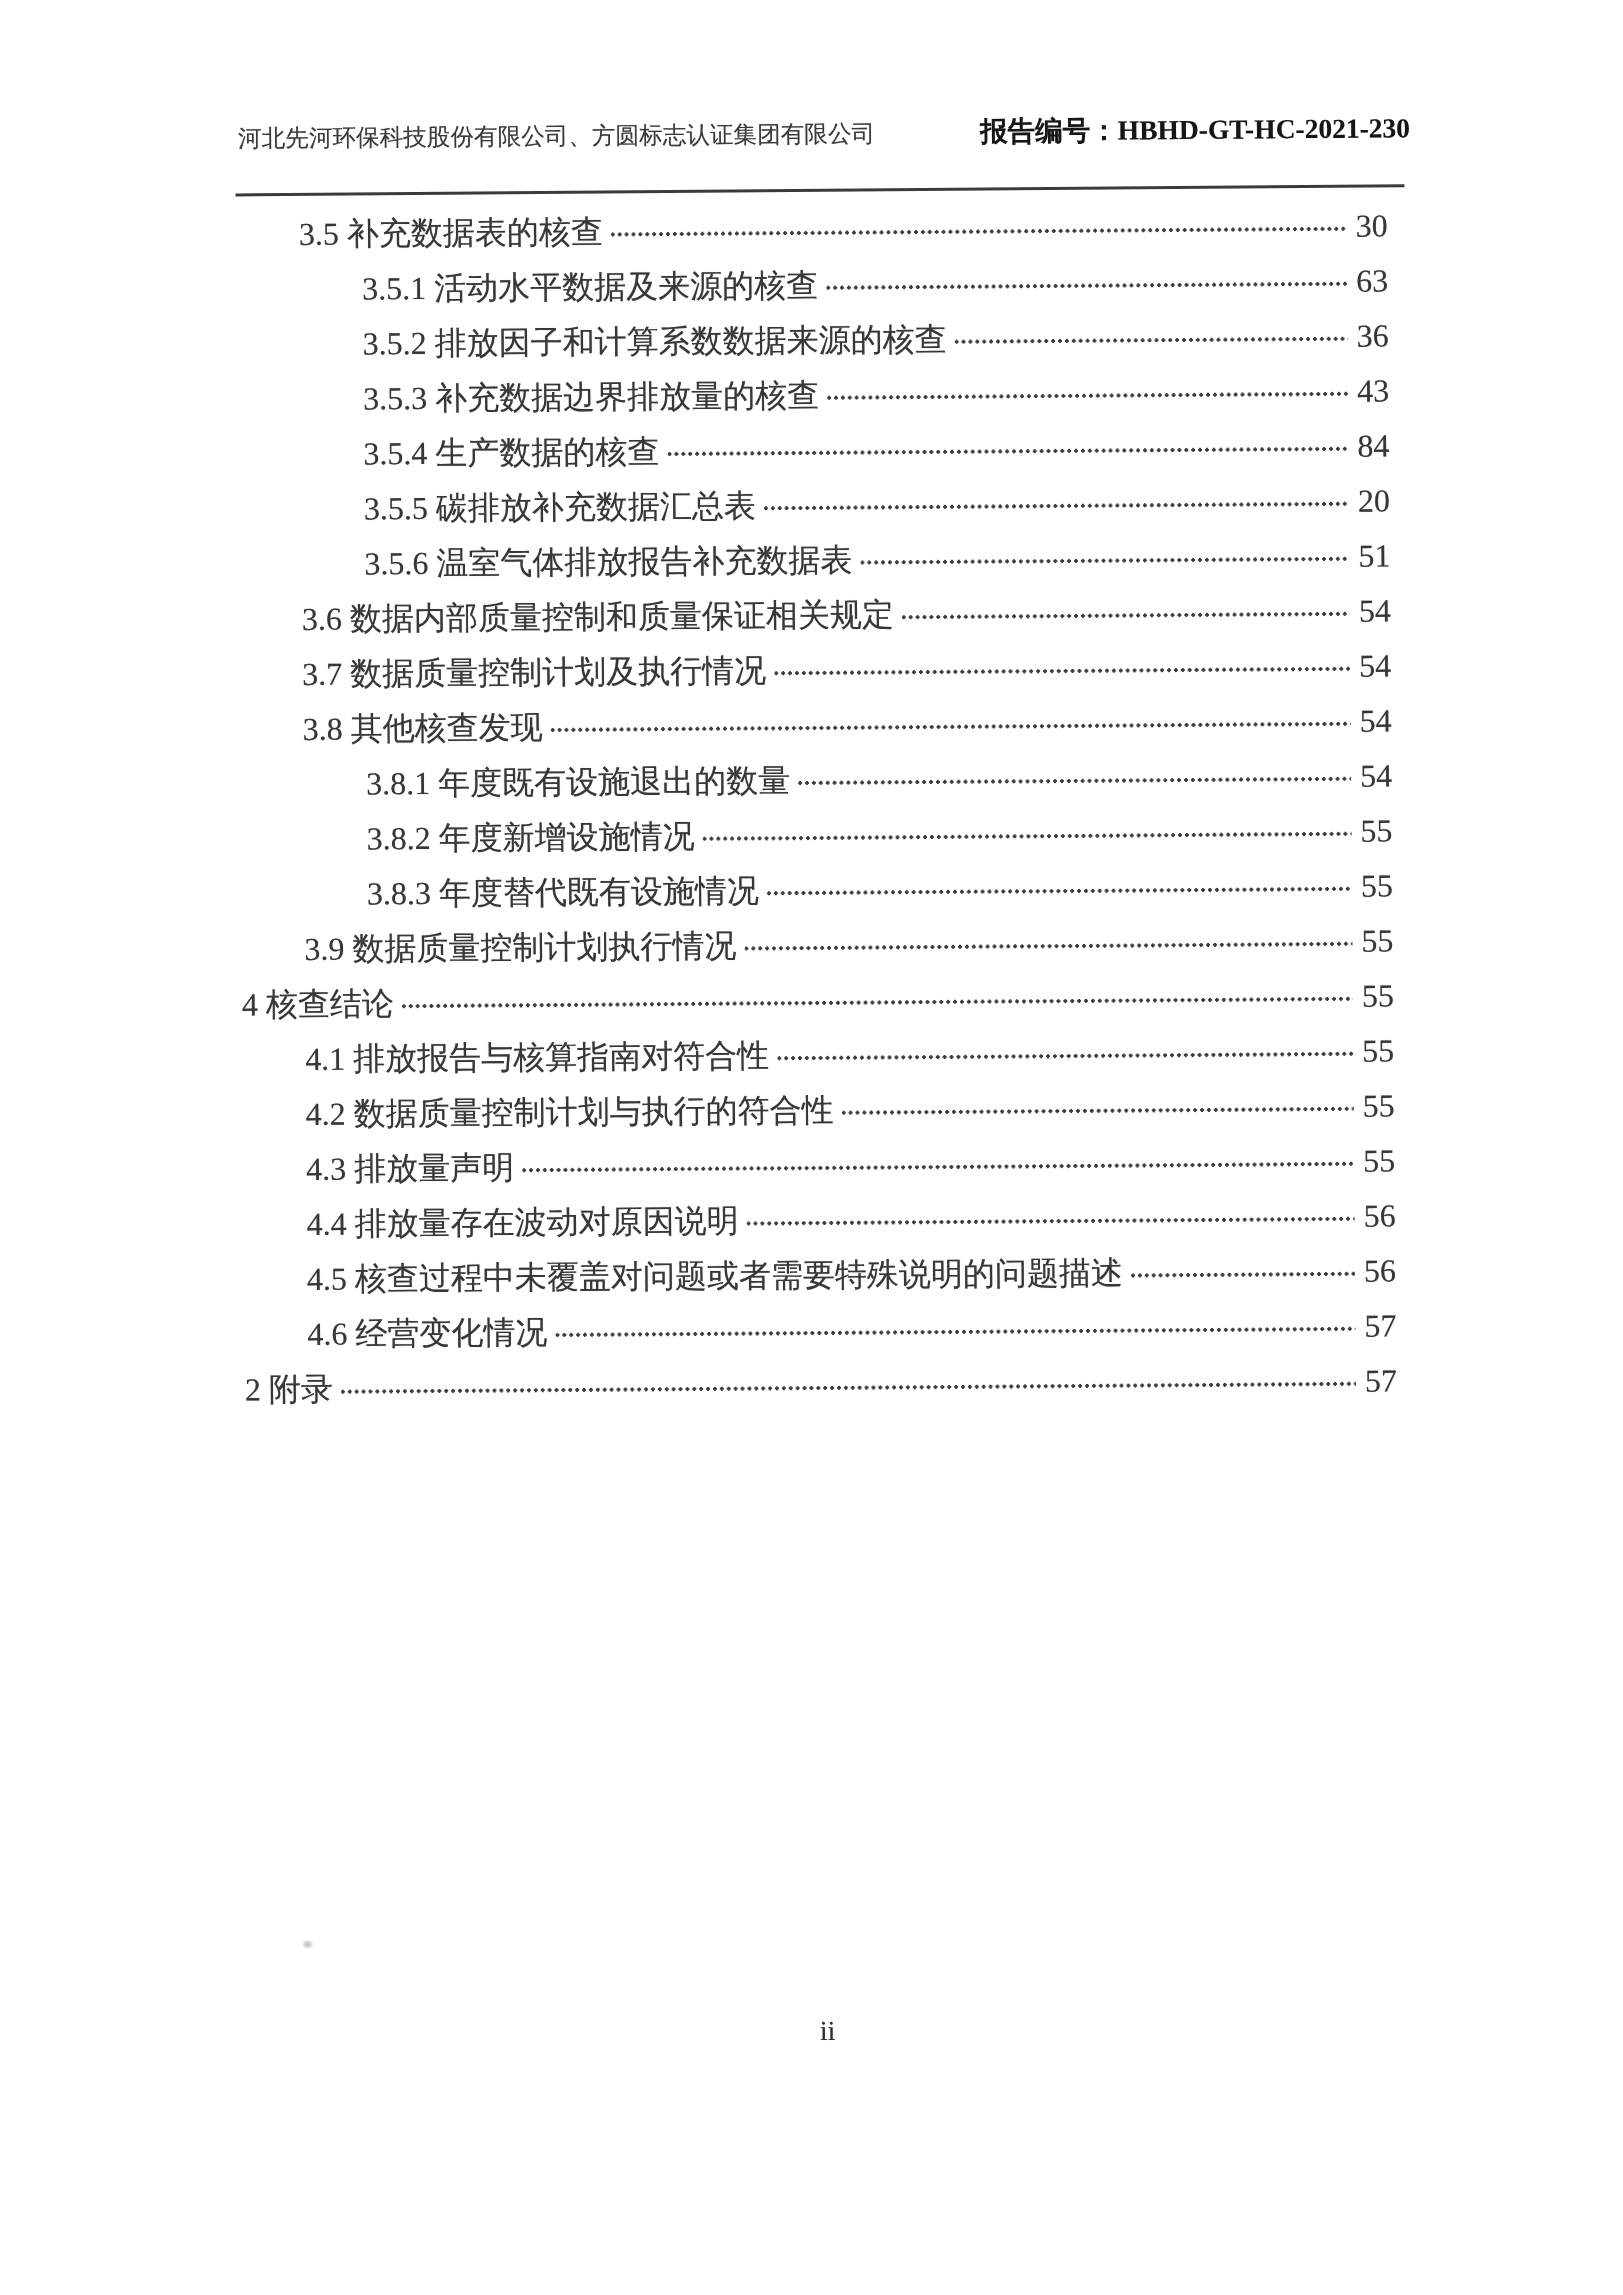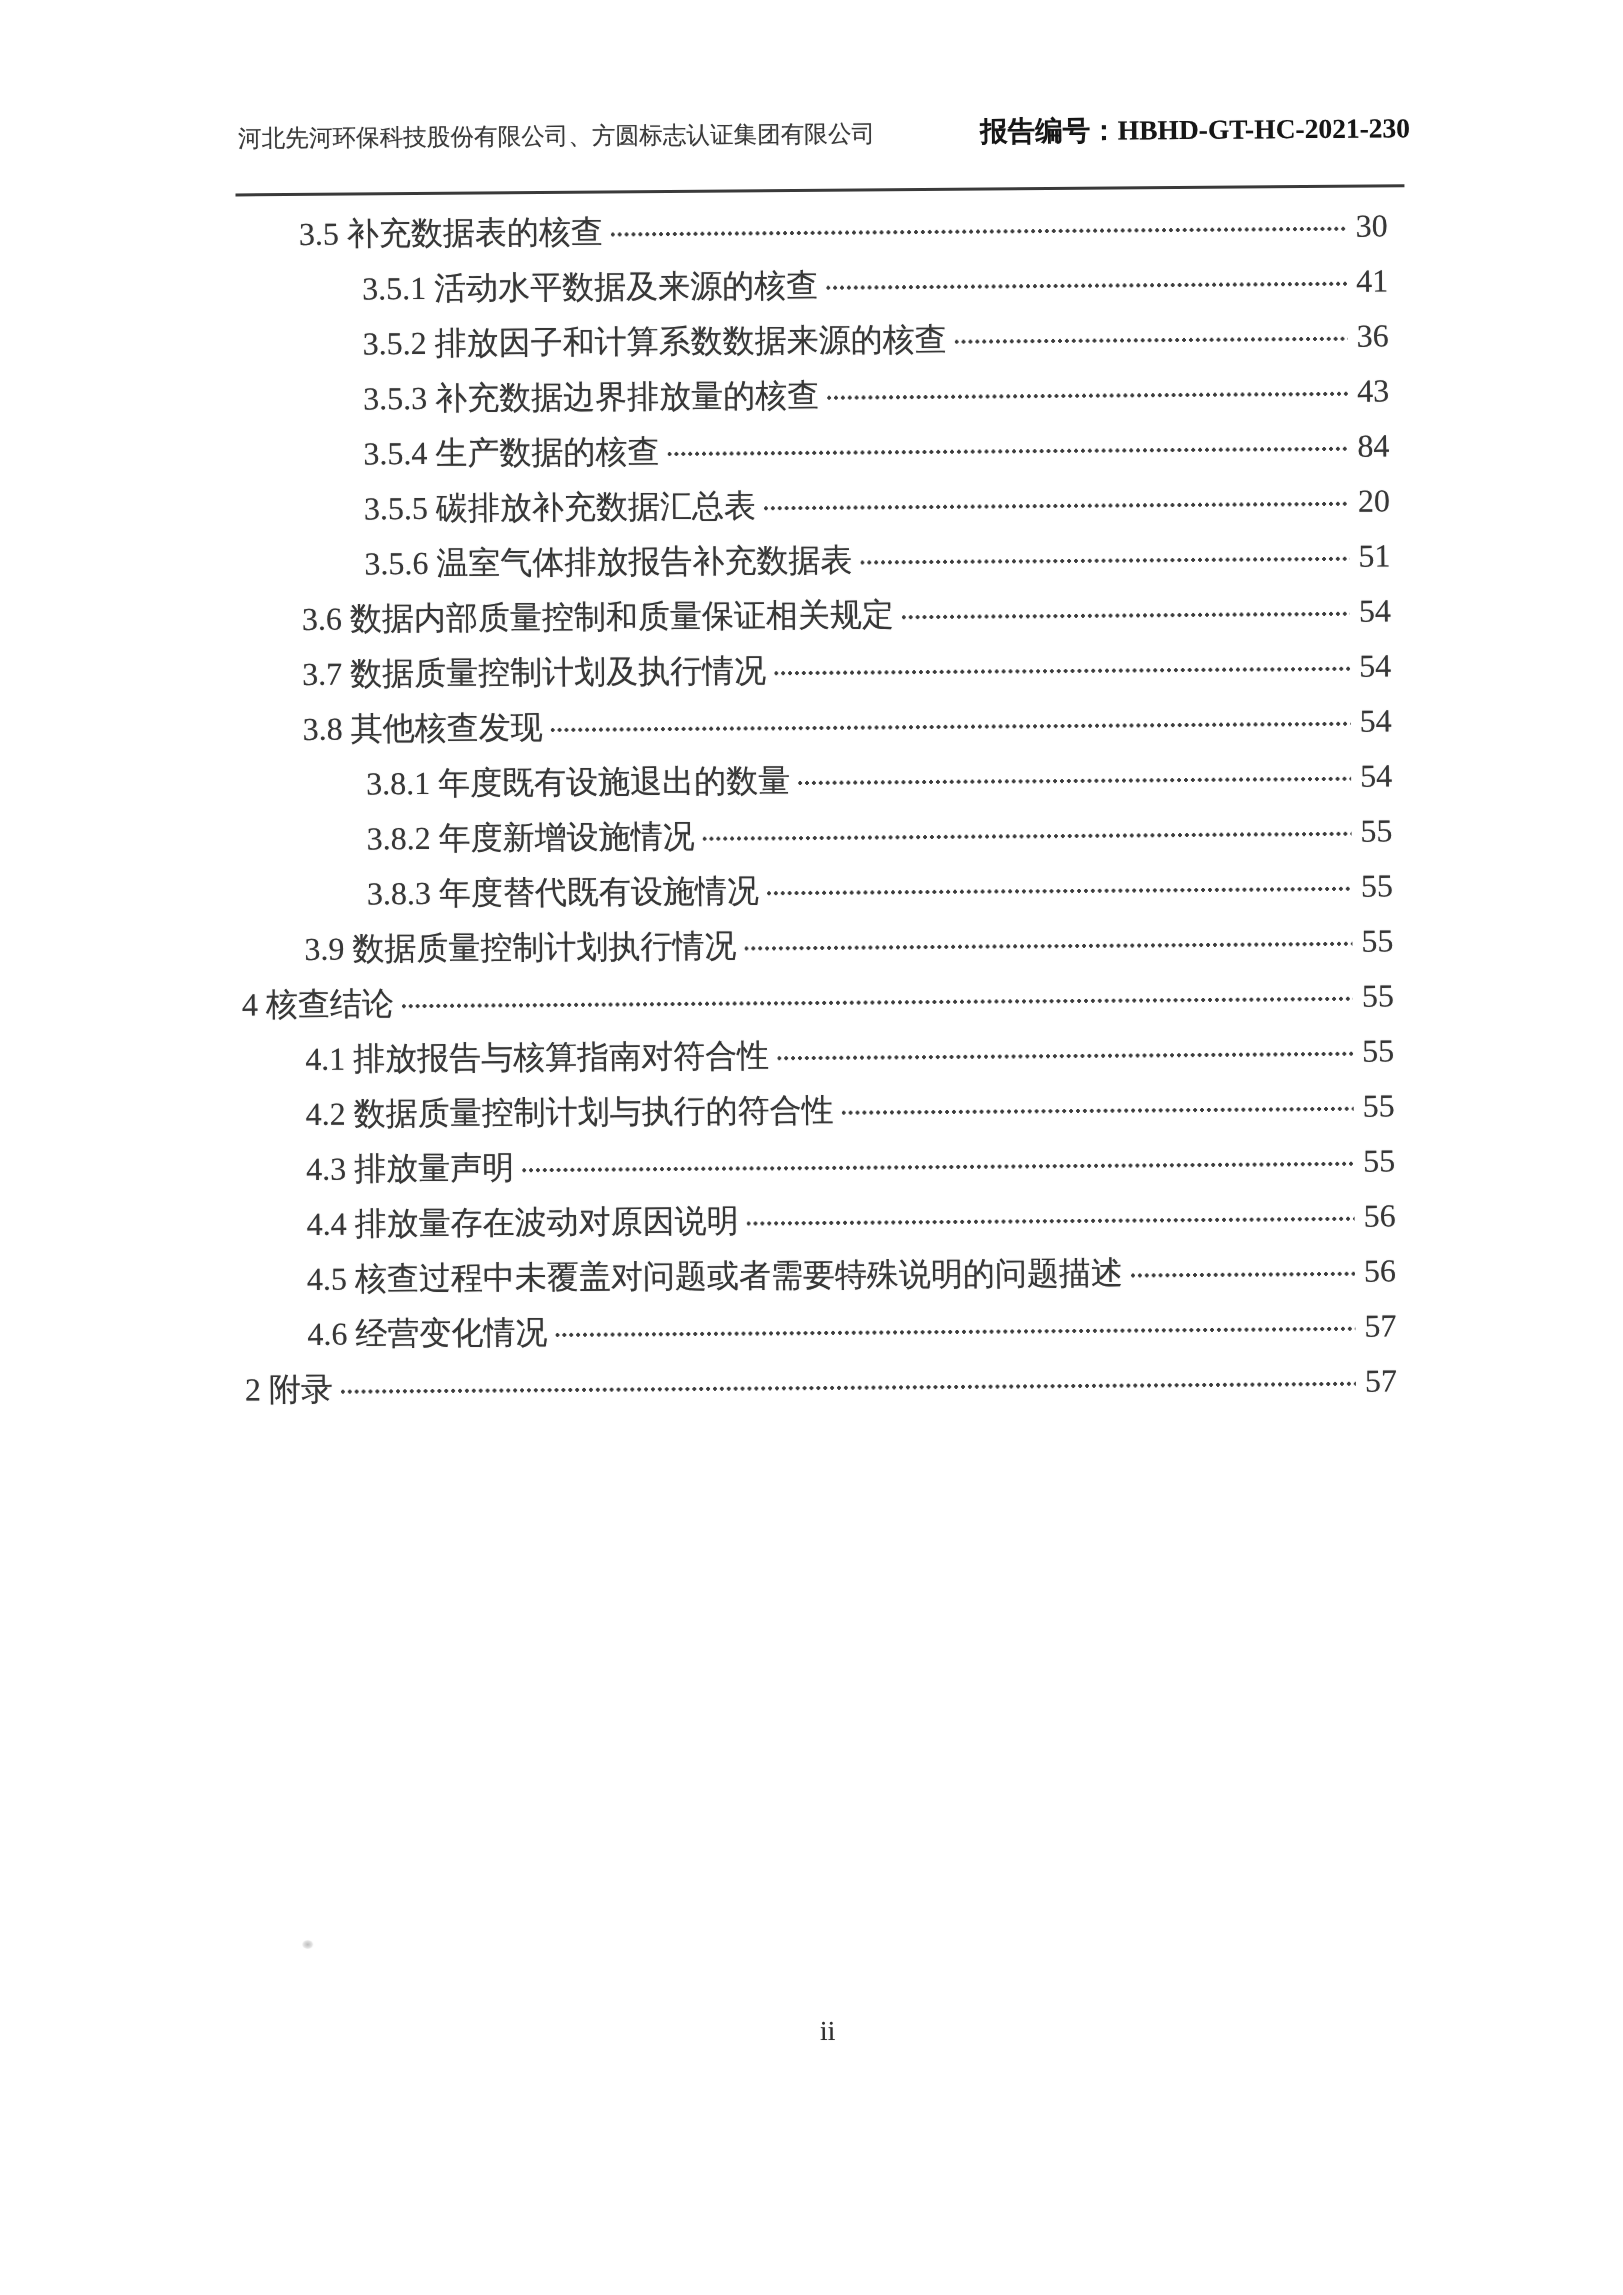--- a/index.html
+++ b/index.html
@@ -124,21 +124,21 @@
 
     <nav class="toc">
       <div class="toc-row lvl2">
           <span class="toc-label">3.5 补充数据表的核查</span>
           <span class="leader"></span>
           <span class="toc-page">30</span>
         </div>
       <div class="toc-row lvl3">
           <span class="toc-label">3.5.1 活动水平数据及来源的核查</span>
           <span class="leader"></span>
-          <span class="toc-page">41</span>
+          <span class="toc-page">63</span>
         </div>
       <div class="toc-row lvl3">
           <span class="toc-label">3.5.2 排放因子和计算系数数据来源的核查</span>
           <span class="leader"></span>
           <span class="toc-page">36</span>
         </div>
       <div class="toc-row lvl3">
           <span class="toc-label">3.5.3 补充数据边界排放量的核查</span>
           <span class="leader"></span>
           <span class="toc-page">43</span>

